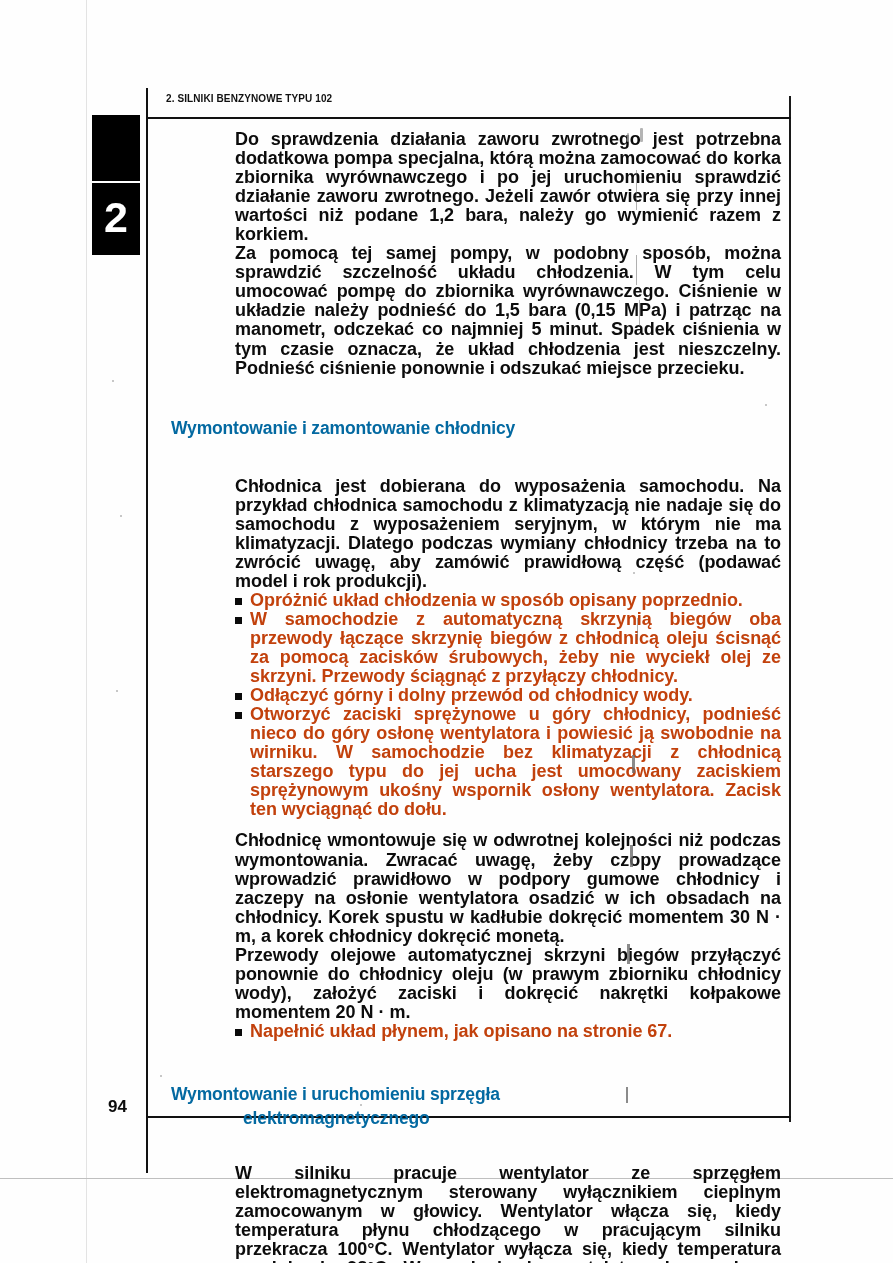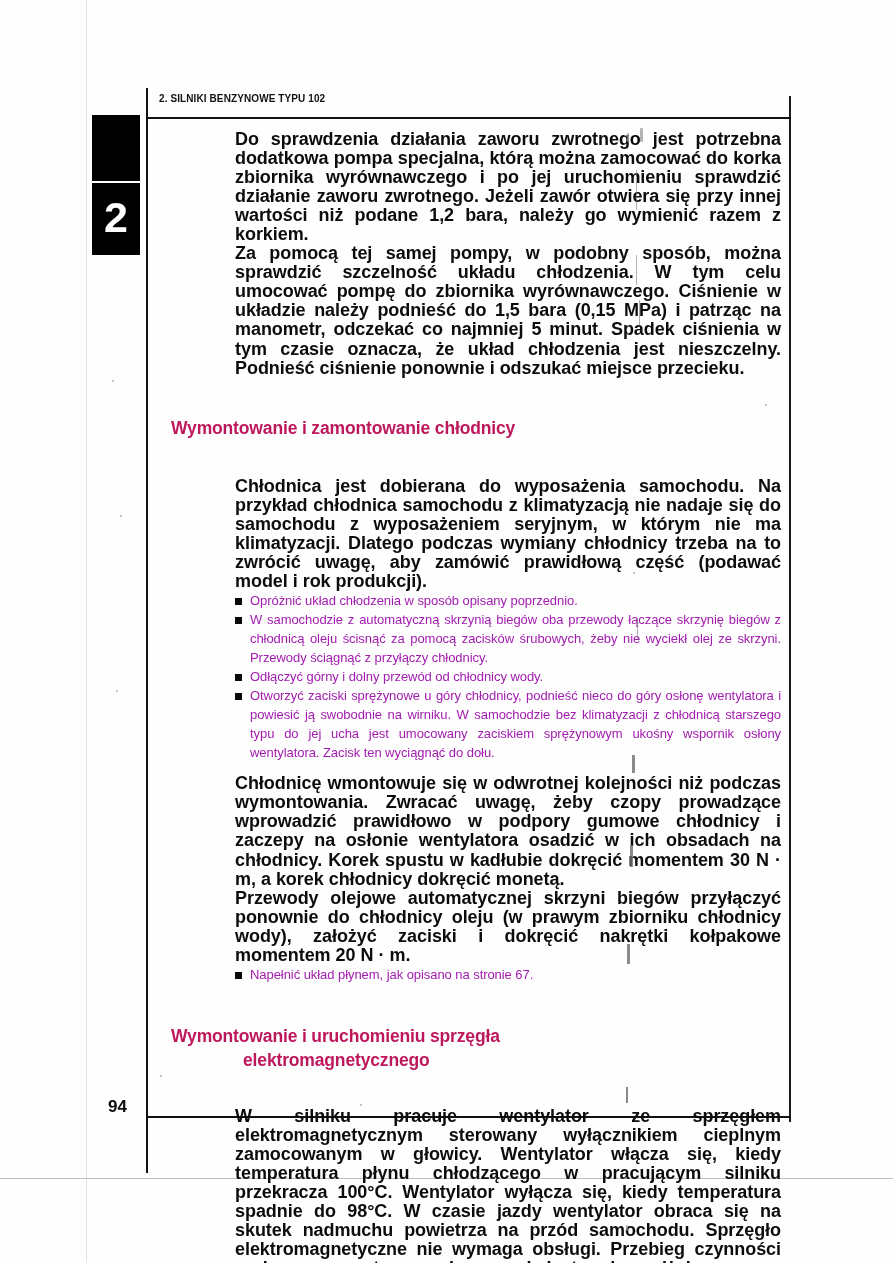--- a/index.html
+++ b/index.html
@@ -81,21 +81,21 @@
     font-family: "Liberation Sans", sans-serif;
     font-size: 43px;
     font-weight: 700;
     line-height: 60px;
     letter-spacing: 0px;
   }
 
   
   .running-head {
     position: absolute;
-    left: 159px; top: 92px;
+    left: 166px; top: 92px;
     font-size: 10px;
     font-weight: 700;
     letter-spacing: 0.1px;
     color: #111;
     white-space: nowrap;
     transform: scaleY(1.06);
     transform-origin: left top;
   }
 
   
@@ -126,42 +126,42 @@
     word-spacing: 0.1px;
   }
 
   .bullet-list {
     list-style: none;
     margin: 0;
     padding-left: 72px;
   }
   .bullet-list li {
     position: relative;
-    font-size: 13px;
+    font-size: 18px;
     line-height: 19.05px;
     text-align: justify;
-    color: #a21caf;
-    font-weight: 400;
+    color: #c2410c;
+    font-weight: 700;
     letter-spacing: -0.06px;
     padding-left: 15px;
   }
   .bullet-list li .sq {
     position: absolute;
     left: 0px; top: 7px;
     width: 7px; height: 7px;
     background: #0a0a0a;
   }
 
   
   .section-heading {
     padding-left: 8px;
     font-size: 17.5px;
     font-weight: 700;
     line-height: 24px;
-    color: #be185d;
+    color: #0369a1;
     letter-spacing: -0.15px;
   }
   .section-heading .line2 {
     display: block;
     padding-left: 72px;
   }
 
   .sp-a { height: 24px; }
   .sp-b { height: 22px; }
   .sp-d { height: 12px; }

